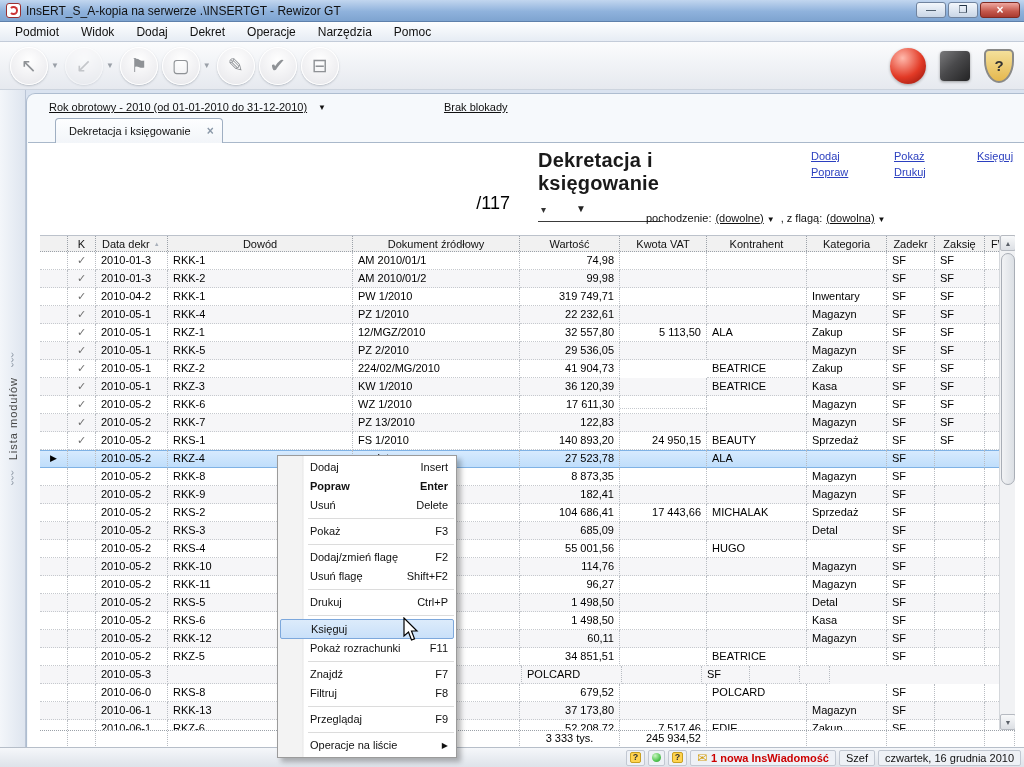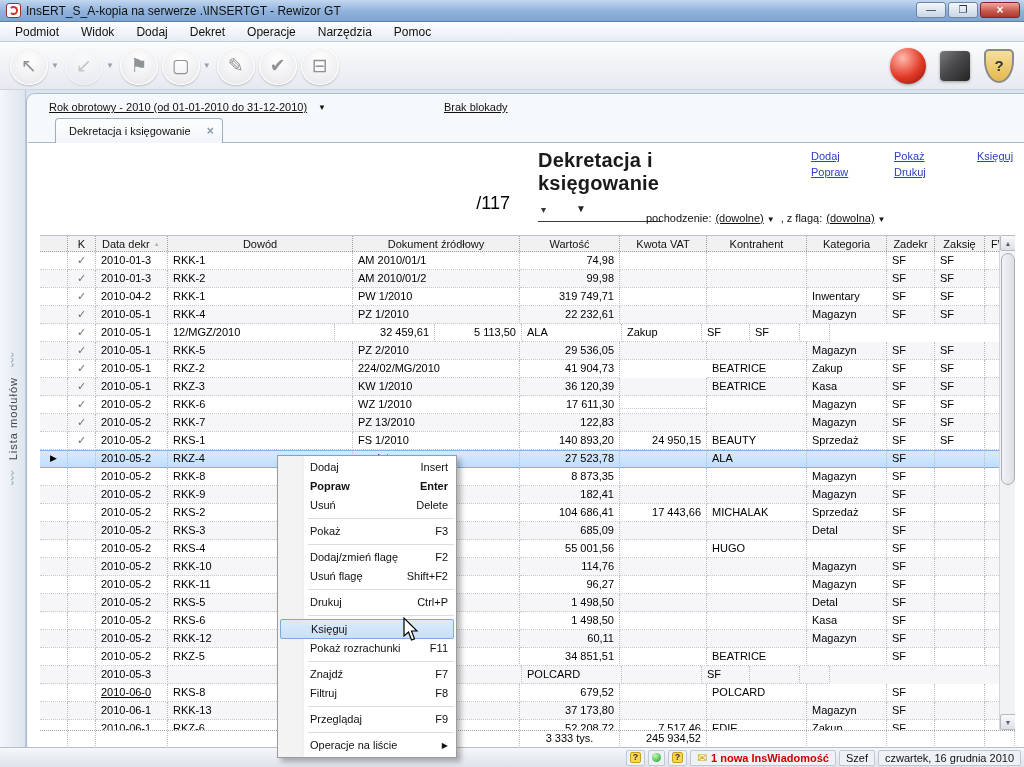--- a/index.html
+++ b/index.html
@@ -325,22 +325,23 @@
                 <div class="td" style="width: 100px;"></div>
                 <div class="td" style="width: 80px;">Magazyn</div>
                 <div class="td" style="width: 48px;">SF</div>
                 <div class="td" style="width: 50px;">SF</div>
                 <div class="td" style="width: 30px;"></div>
               </div>
               <div class="tr">
                 <div class="td c cur" style="width: 28px;"></div>
                 <div class="td c chk" style="width: 28px;">✓</div>
                 <div class="td" style="width: 72px;">2010-05-1</div>
+                <div class="td" style="width: 185px;">RKZ-1</div>
                 <div class="td" style="width: 167px;">12/MGZ/2010</div>
-                <div class="td r" style="width: 100px;">32 459,61</div>
+                <div class="td r" style="width: 100px;">32 557,80</div>
                 <div class="td r" style="width: 87px;">5 113,50</div>
                 <div class="td" style="width: 100px;">ALA</div>
                 <div class="td" style="width: 80px;">Zakup</div>
                 <div class="td" style="width: 48px;">SF</div>
                 <div class="td" style="width: 50px;">SF</div>
                 <div class="td" style="width: 30px;"></div>
               </div>
               <div class="tr alt">
                 <div class="td c cur" style="width: 28px;"></div>
                 <div class="td c chk" style="width: 28px;">✓</div>
@@ -602,21 +603,21 @@
                 <div class="td r" style="width: 87px;"></div>
                 <div class="td" style="width: 100px;">POLCARD</div>
                 <div class="td" style="width: 80px;"></div>
                 <div class="td" style="width: 48px;">SF</div>
                 <div class="td" style="width: 50px;"></div>
                 <div class="td" style="width: 30px;"></div>
               </div>
               <div class="tr">
                 <div class="td c cur" style="width: 28px;"></div>
                 <div class="td c chk" style="width: 28px;"></div>
-                <div class="td" style="width: 72px; text-decoration: underline;">2010-06-0</div>
+                <div class="td" style="width: 72px;">2010-06-0</div>
                 <div class="td" style="width: 185px;">RKS-8</div>
                 <div class="td" style="width: 167px;"></div>
                 <div class="td r" style="width: 100px;">679,52</div>
                 <div class="td r" style="width: 87px;"></div>
                 <div class="td" style="width: 100px;">POLCARD</div>
                 <div class="td" style="width: 80px;"></div>
                 <div class="td" style="width: 48px;">SF</div>
                 <div class="td" style="width: 50px;"></div>
                 <div class="td" style="width: 30px;"></div>
               </div>

